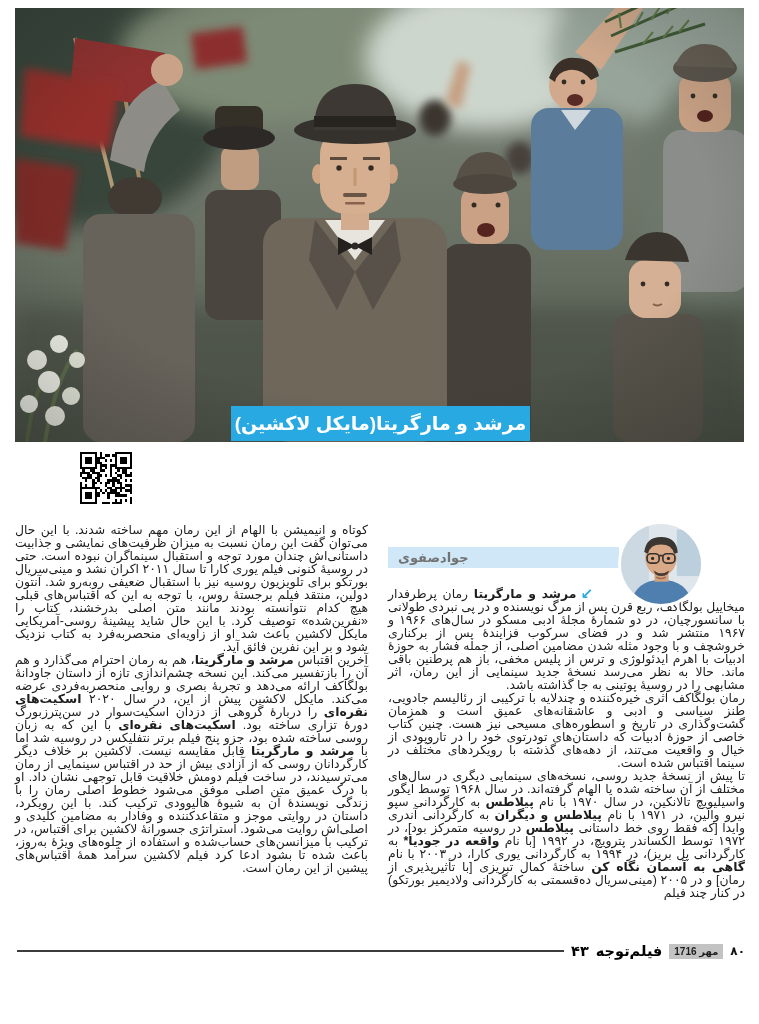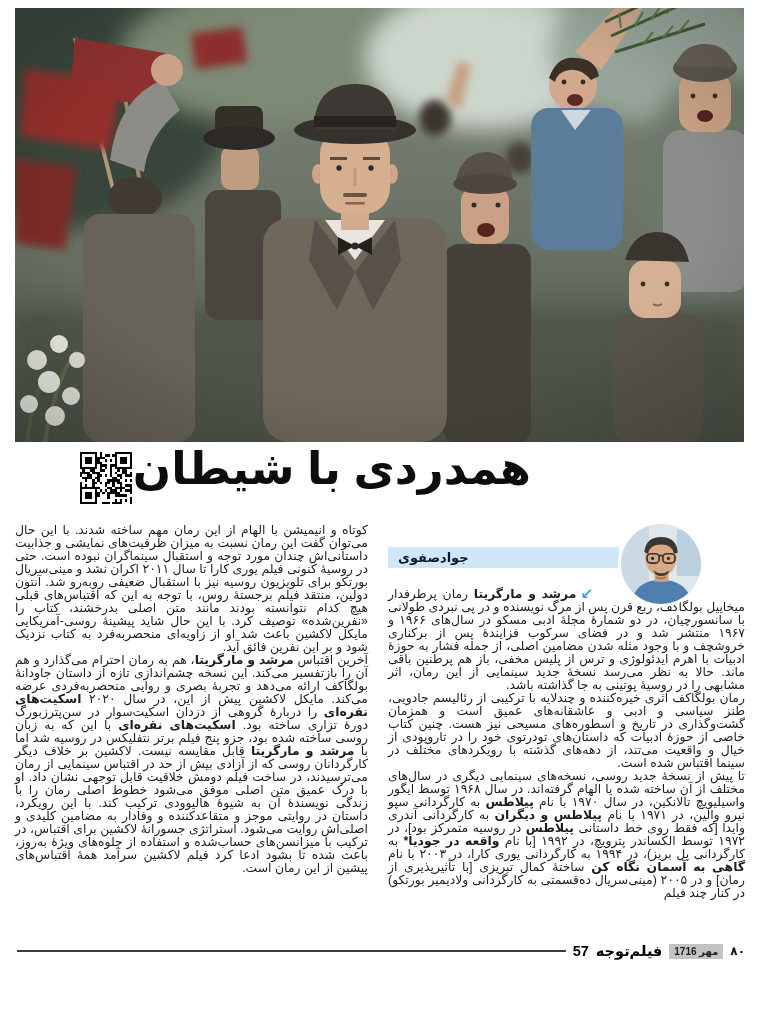--- a/index.html
+++ b/index.html
@@ -28,21 +28,21 @@
 
   
   .col{position:absolute;direction:rtl;text-align:justify;font-size:12.4px;line-height:13px;color:#1d1d1d}
   .col p{margin:0}
   .col b{font-weight:bold}
   .col-left{left:15px;top:524px;width:353px}
   .col-right{left:388px;top:543px;width:357px}
 
   .byline-band{position:absolute;left:0;top:4px;width:231px;height:21px;background:#cfe7f6;
                display:flex;align-items:center;justify-content:flex-end;padding:0 10px;direction:rtl}
-  .byline-name{font-weight:bold;font-size:13px;color:#0f172a}
+  .byline-name{font-weight:bold;font-size:13px;color:#737373}
 
   .avatar{position:absolute;left:230px;top:-22px;width:86px;height:86px;border-radius:50%;
           overflow:hidden;border:3px solid #fff;background:#e3eaef;z-index:2}
   .avatar svg{display:block;width:100%;height:100%}
 
   .col-right .article-body{padding-top:43px}
   .avatar-spacer{float:right;width:152px;height:14px}
   .p-arrow{color:#29a9e1;font-weight:900;font-size:15px;margin-left:4px;position:relative;top:1px}
 
   
@@ -206,22 +206,24 @@
           <circle cx="34" cy="374" r="11" fill="#eff0e8"></circle>
         <circle cx="56" cy="388" r="9" fill="#e6e8dc"></circle>
           <circle cx="14" cy="396" r="9" fill="#eceee6"></circle>
         <circle cx="40" cy="408" r="10" fill="#e9eadf"></circle>
       </g>
 
       <rect width="729" height="434" fill="url(#vig)"></rect>
     </svg>
   </div>
 
-
-  <h1 class="headline">همدردی با شیطان</h1>
+  <div class="kicker">
+    <span>مرشد و مارگریتا(مایکل لاکشین)</span>
+  </div>
+
 
   <div class="qr">
     <div class="qr-grid">
         <i style="grid-area:1/1"></i>
         <i style="grid-area:1/2"></i>
         <i style="grid-area:1/3"></i>
         <i style="grid-area:1/4"></i>
         <i style="grid-area:1/5"></i>
         <i style="grid-area:1/6"></i>
         <i style="grid-area:1/7"></i>
@@ -489,17 +491,17 @@
 
   <div class="col col-left">
     <p><span>کوتاه و انیمیشن با الهام از این رمان مهم ساخته شدند. با این حال می‌توان گفت این رمان نسبت به میزان ظرفیت‌های نمایشی و جذابیت داستانی‌اش چندان مورد توجه و استقبال سینماگران نبوده است. حتی در روسیهٔ کنونی فیلم یوری کارا تا سال ۲۰۱۱ اکران نشد و مینی‌سریال بورتکو برای تلویزیون روسیه نیز با استقبال ضعیفی روبه‌رو شد. آنتون دولین، منتقد فیلم برجستهٔ روس، با توجه به این که اقتباس‌های قبلی هیچ کدام نتوانسته بودند مانند متن اصلی بدرخشند، کتاب را «نفرین‌شده» توصیف کرد. با این حال شاید پیشینهٔ روسی-آمریکایی مایکل لاکشین باعث شد او از زاویه‌ای منحصربه‌فرد به کتاب نزدیک شود و بر این نفرین فائق آید.</span></p>
     <p><span>آخرین اقتباس </span><b>مرشد و مارگریتا</b><span>، هم به رمان احترام می‌گذارد و هم آن را بازتفسیر می‌کند. این نسخه چشم‌اندازی تازه از داستان جاودانهٔ بولگاکف ارائه می‌دهد و تجربهٔ بصری و روایی منحصربه‌فردی عرضه می‌کند. مایکل لاکشین پیش از این، در سال ۲۰۲۰ </span><b>اسکیت‌های نقره‌ای</b><span> را دربارهٔ گروهی از دزدان اسکیت‌سوار در سن‌پترزبورگ دورهٔ تزاری ساخته بود. </span><b>اسکیت‌های نقره‌ای</b><span> با این که به زبان روسی ساخته شده بود، جزو پنج فیلم برتر نتفلیکس در روسیه شد اما با </span><b>مرشد و مارگریتا</b><span> قابل مقایسه نیست. لاکشین بر خلاف دیگر کارگردانان روسی که از آزادی بیش از حد در اقتباس سینمایی از رمان می‌ترسیدند، در ساخت فیلم دومش خلاقیت قابل توجهی نشان داد. او با درک عمیق متن اصلی موفق می‌شود خطوط اصلی رمان را با زندگی نویسندهٔ آن به شیوهٔ هالیوودی ترکیب کند. با این رویکرد، داستان در روایتی موجز و متقاعدکننده و وفادار به مضامین کلیدی و اصلی‌اش روایت می‌شود. استراتژی جسورانهٔ لاکشین برای اقتباس، در ترکیب با میزانسن‌های حساب‌شده و استفاده از جلوه‌های ویژهٔ به‌روز، باعث شده تا بشود ادعا کرد فیلم لاکشین سرآمد همهٔ اقتباس‌های پیشین از این رمان است.</span></p>
   </div>
 
   <div class="footer">
     <span class="page-num">۸۰</span>
     <span class="date-box">مهر 1716</span>
     <span class="mag-logo">فیلم‌توجه</span>
-    <span class="mag-issue">57</span>
+    <span class="mag-issue">۴۳</span>
     <span class="footer-rule"></span>
   </div>
 
 </div>
 
 </body></html>

